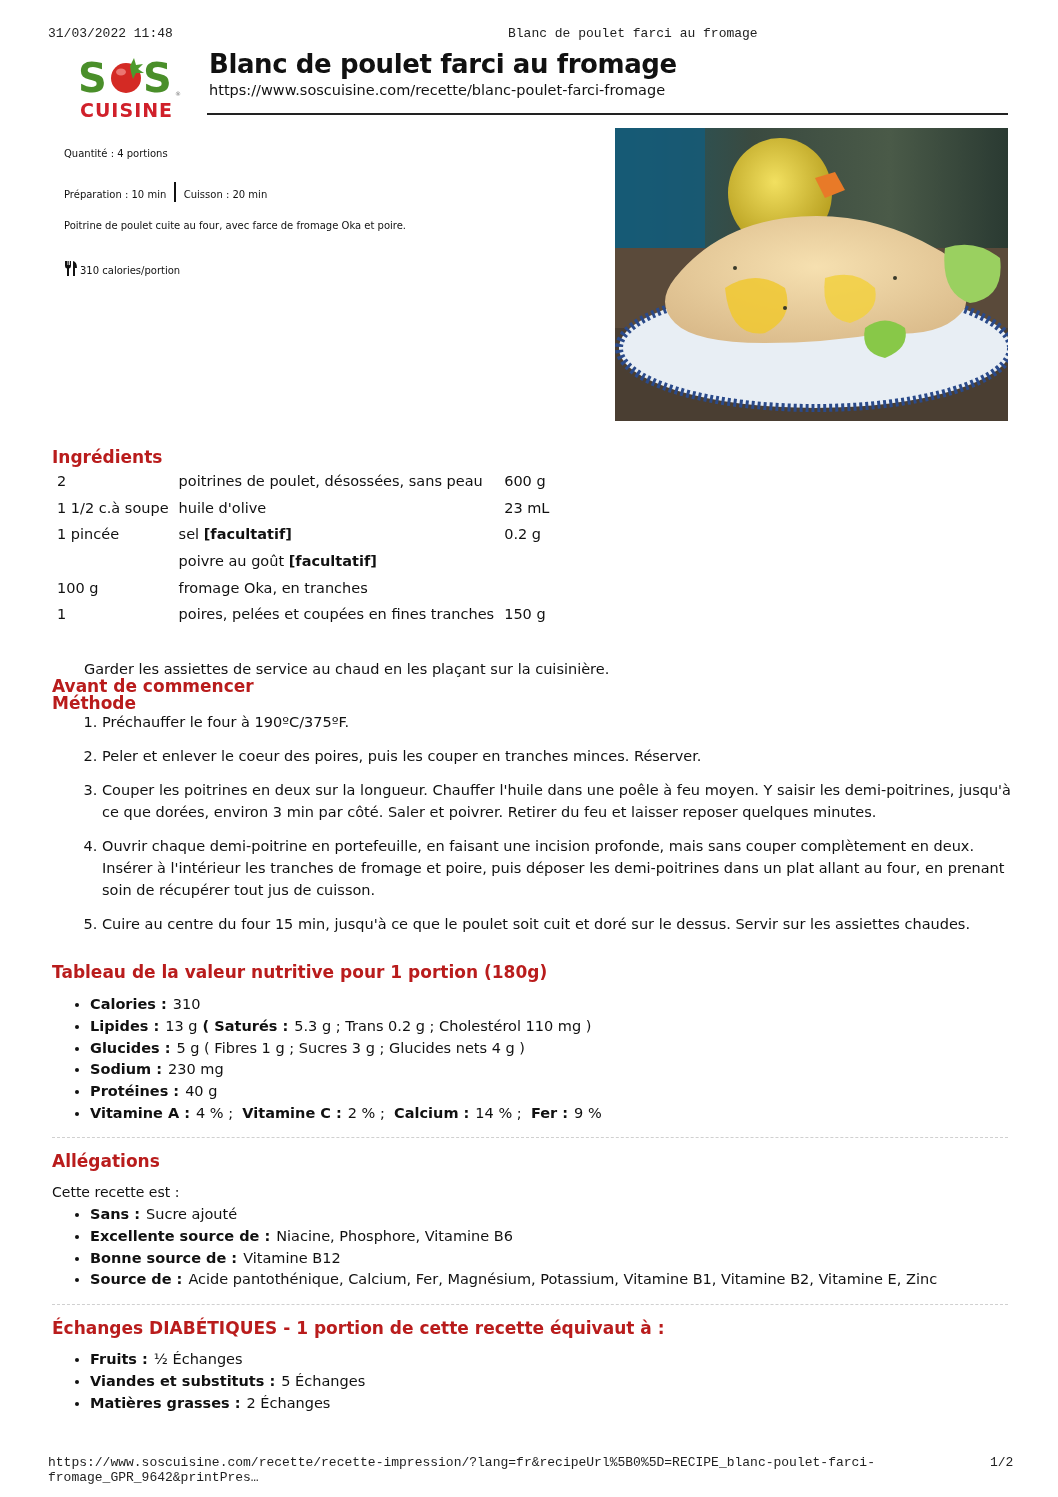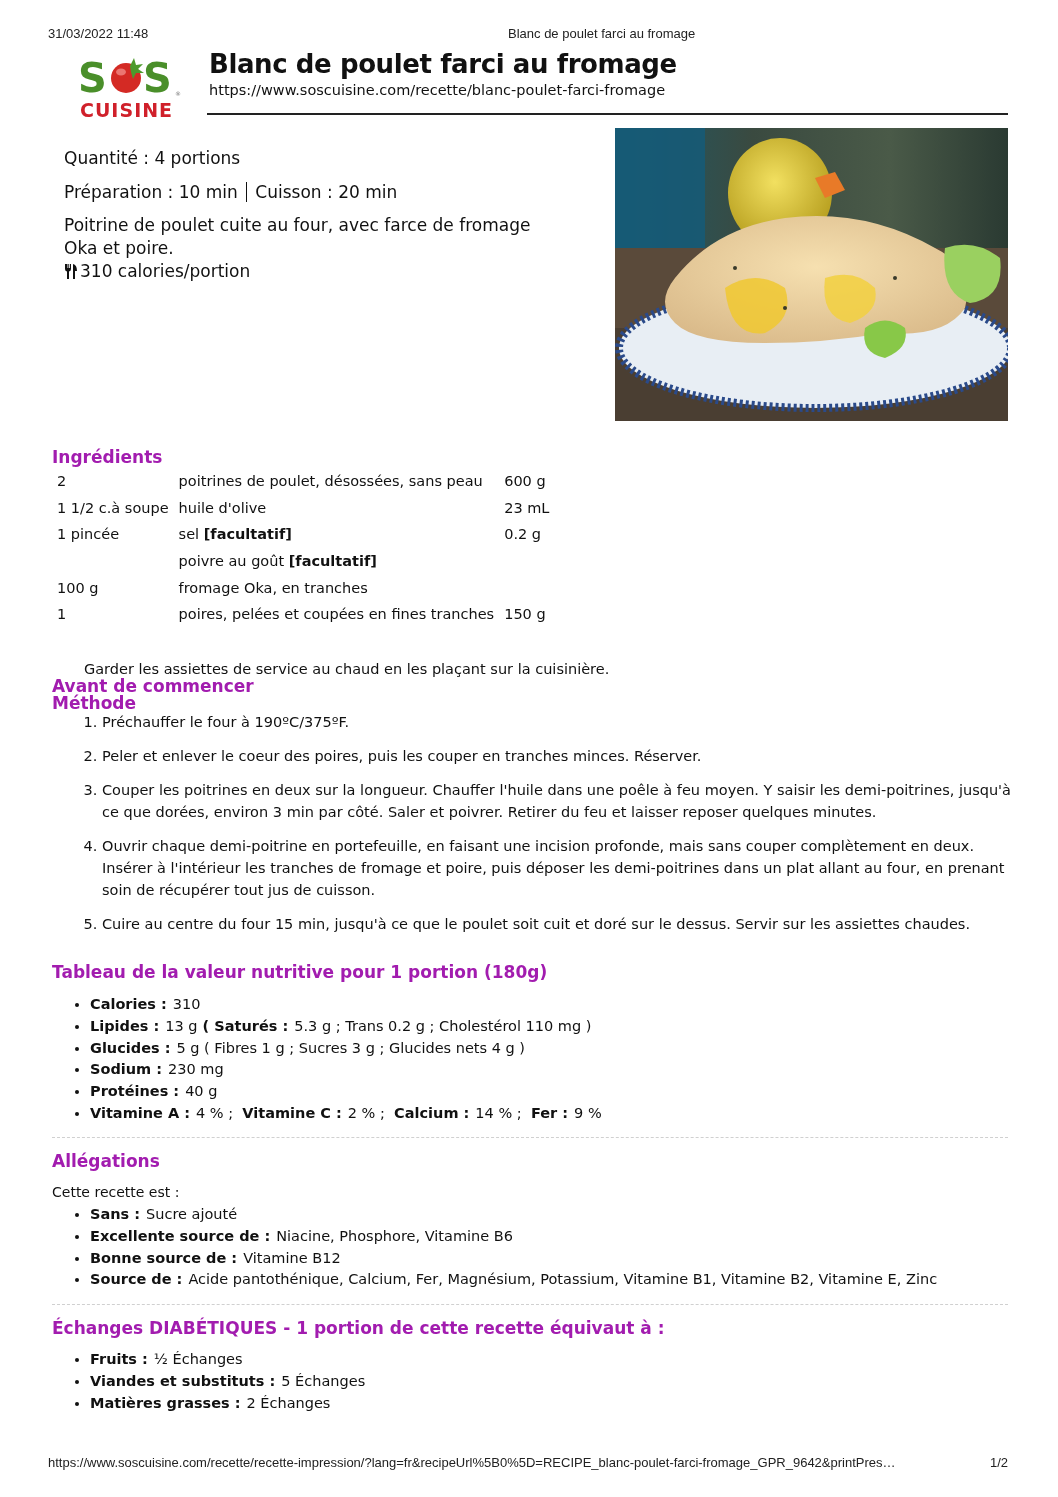--- a/index.html
+++ b/index.html
@@ -1,33 +1,33 @@
 <!DOCTYPE html>
 <html><head>
 <meta charset="utf-8">
 <style>
   html, body { margin: 0; padding: 0; background: #ffffff; }
   body { width: 1058px; height: 1497px; position: relative; overflow: hidden;
          font-family: "DejaVu Sans", sans-serif; color: #111; }
   .abs { position: absolute; }
-  .hdr { font-family: Liberation Sans, sans-serif; font-size: 13px; color: #222; }
+  .hdr { font-family: Liberation Mono, monospace; font-size: 13px; color: #222; }
   #print-date { left: 48px; top: 26px; }
   #print-title { left: 508px; top: 26px; }
   #logo { left: 78px; top: 52px; width: 110px; height: 70px; }
   #recipe-title { left: 209px; top: 49px; font-size: 26px; font-weight: bold; letter-spacing: -0.4px; color: #111; font-family: "DejaVu Sans", sans-serif; }
   #recipe-url { left: 209px; top: 82px; font-size: 14.5px; color: #111; text-align: center; }
   #title-rule { left: 207px; top: 113px; width: 801px; height: 2px; background: #222; }
-  .meta { font-size: 17px; color: #111; }
+  .meta { font-size: 10px; color: #111; }
   #qty { left: 64px; top: 148px; }
   #times { left: 64px; top: 182px; text-align: right; }
   #times .sep { display:inline-block; width: 1.5px; height: 20px; background:#111; vertical-align: -4px; margin: 0 8px; }
   #desc { left: 64px; top: 214px; width: 470px; line-height: 23px; }
   #cal { left: 64px; top: 261px; }
   #photo { left: 615px; top: 128px; width: 393px; height: 293px; overflow: hidden; }
-  h2 { margin: 0; font-size: 17px; font-weight: bold; color: #a21caf; }
+  h2 { margin: 0; font-size: 17px; font-weight: bold; color: #b91c1c; }
   #ing-title { left: 52px; top: 447px; }
   #ing-table { left: 52px; top: 468px; border-collapse: collapse; font-size: 14.5px; }
   #ing-table td { padding: 0 5px; height: 26.6px; vertical-align: middle; white-space: nowrap; }
   #avant-title { left: 52px; top: 676px; }
   #avant-text { left: 52px; top: 661px; font-size: 14.5px; margin-left: 32px; }
   #methode-title { left: 52px; top: 693px; }
   #methode-list { left: 52px; top: 711px; width: 960px; margin: 0; padding-left: 50px; font-size: 14.5px; line-height: 22px; box-sizing: border-box; }
   #methode-list li { margin-bottom: 12px; padding-left: 0; }
   #nutri-title { left: 52px; top: 962px; }
   ul.bul { margin: 0; padding-left: 38px; font-size: 14.5px; line-height: 21.8px; }

